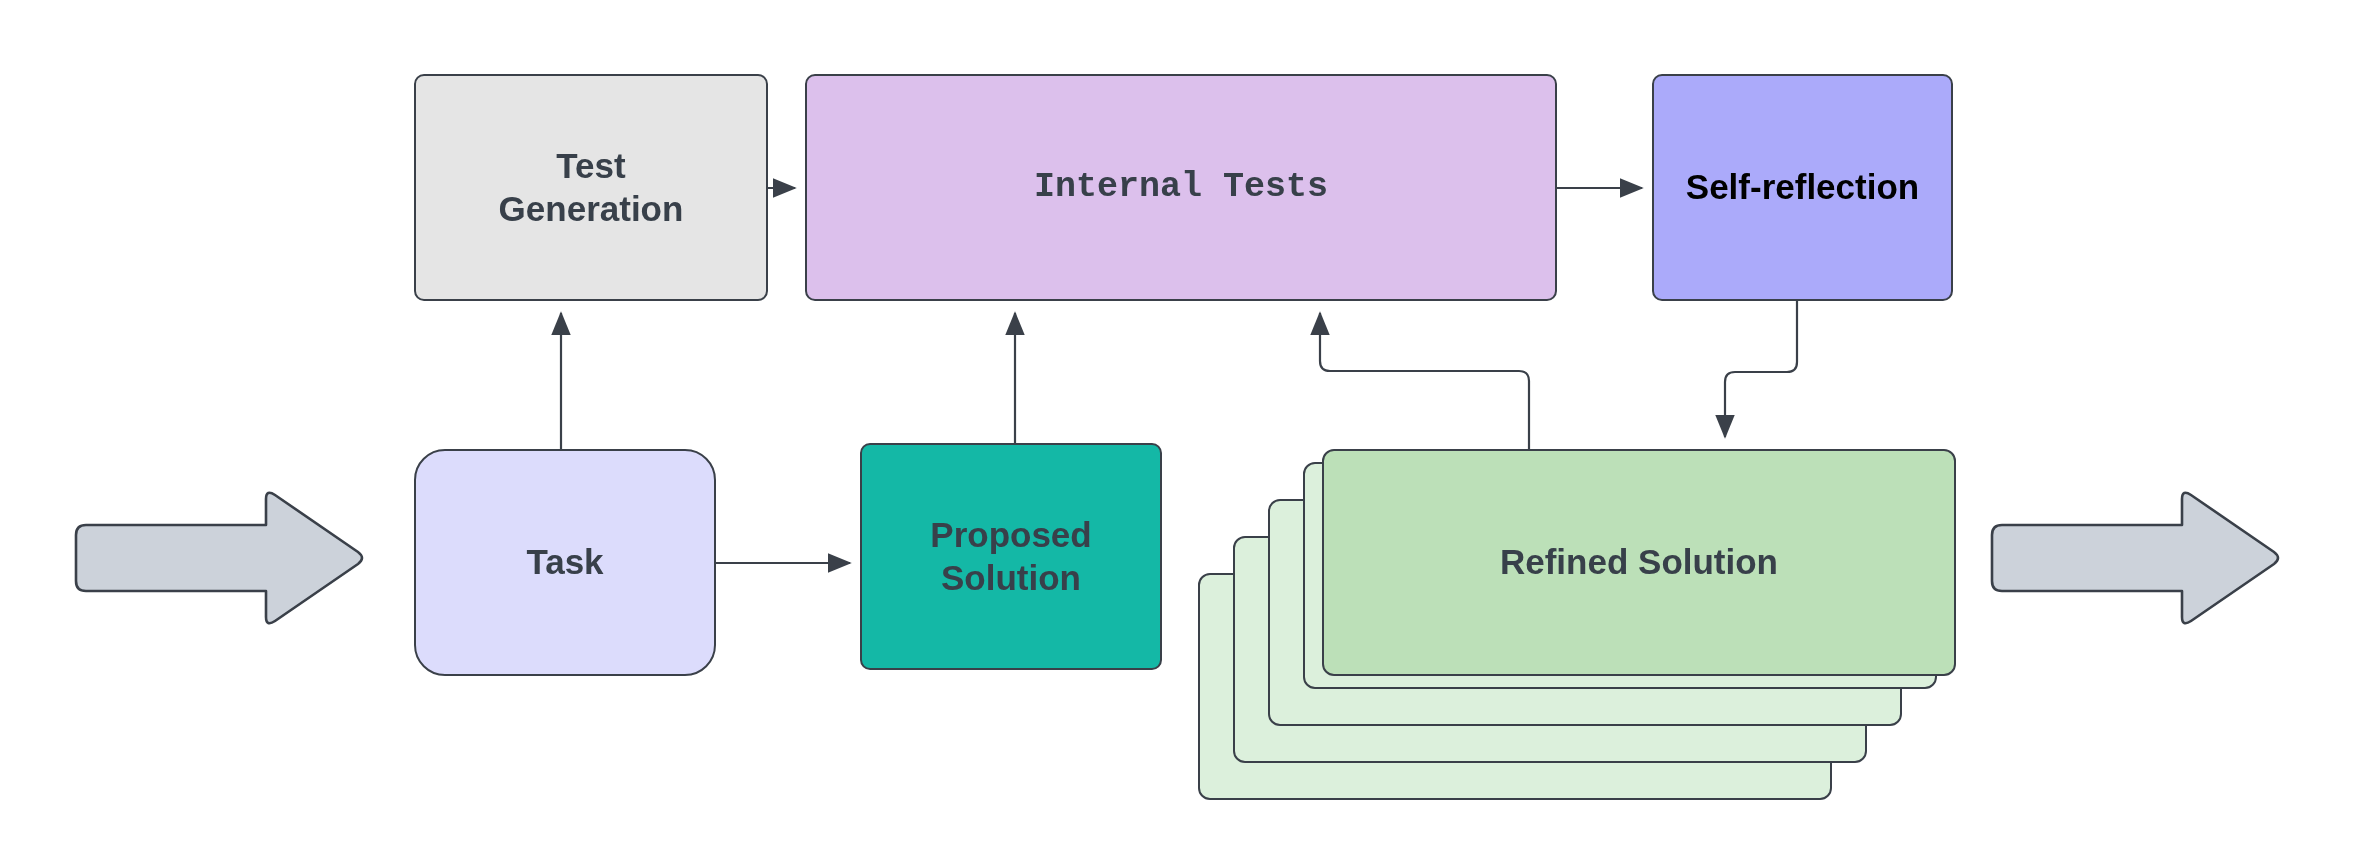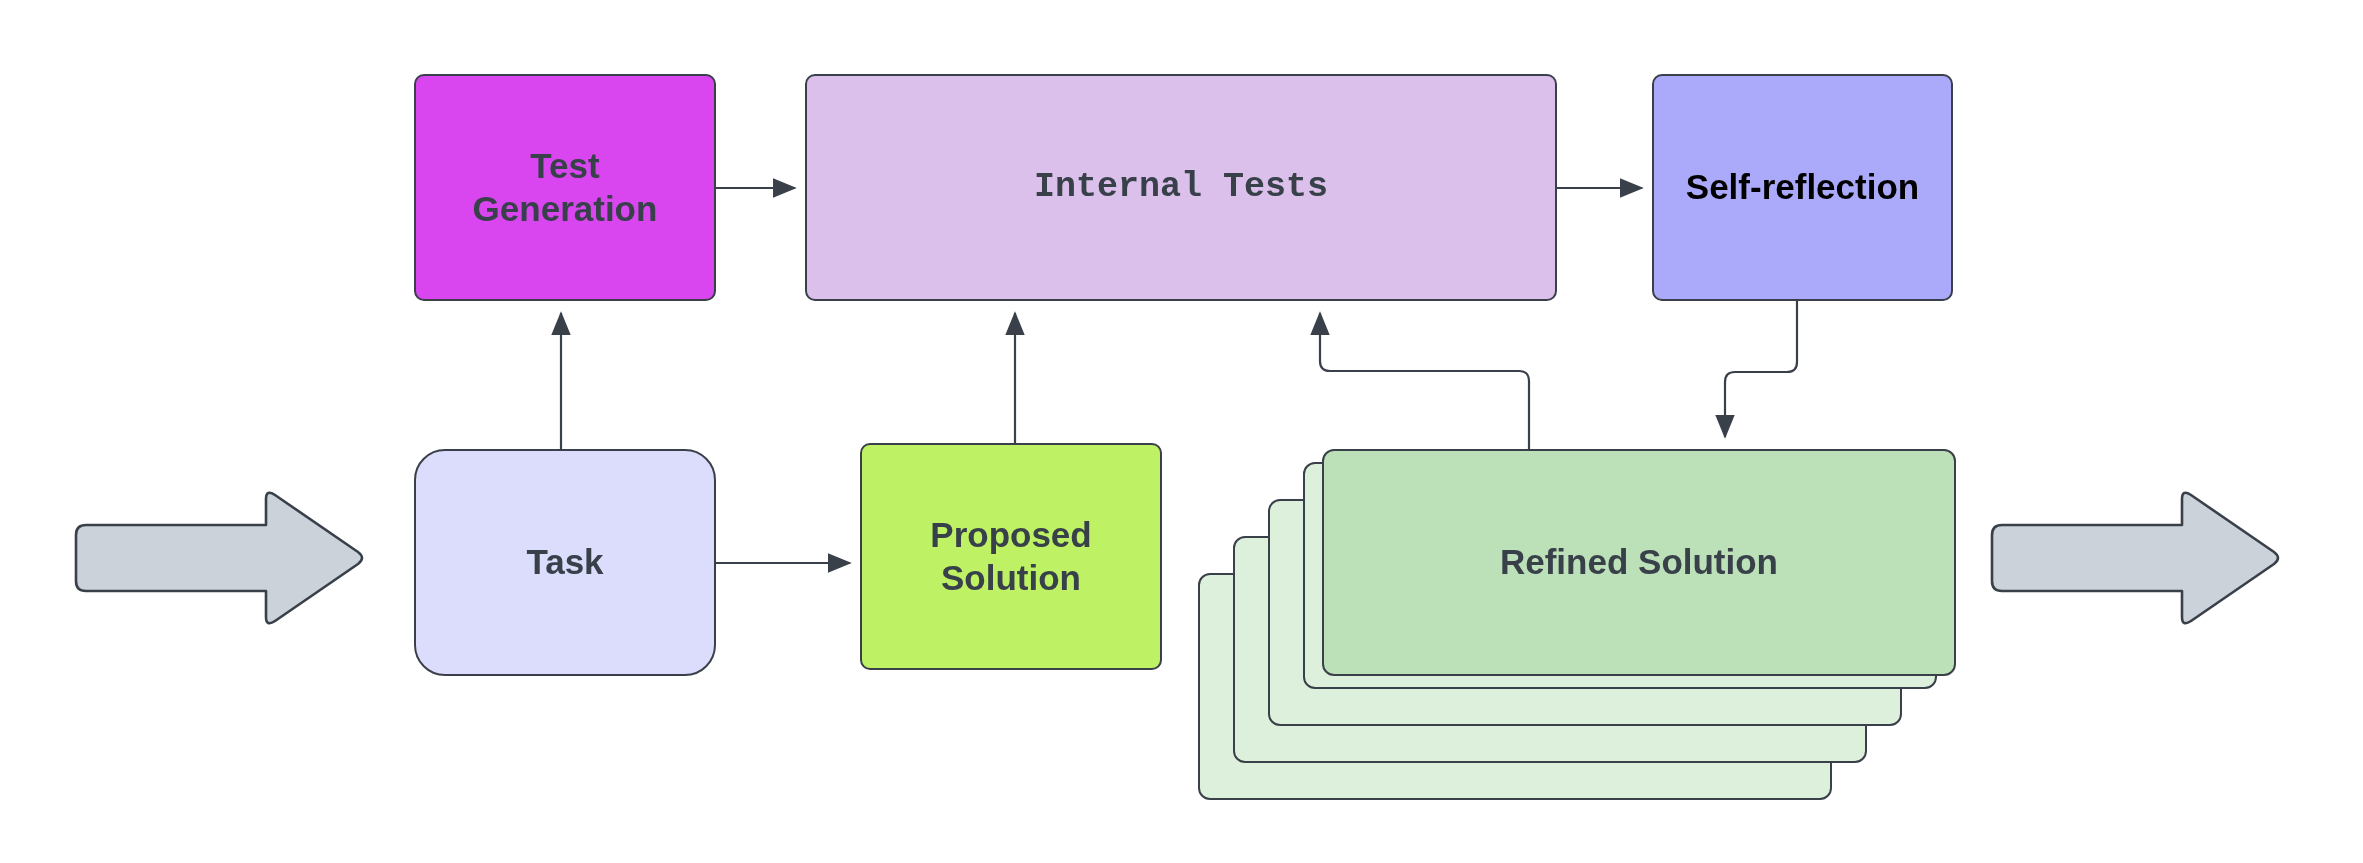--- a/index.html
+++ b/index.html
@@ -38,22 +38,22 @@
     line-height: 1.22;
     color: #38404a;
     font-weight: bold;
     white-space: pre-line;
   }
   .node-label {
     display: block;
     white-space: pre-line;
   }
   #node-test-generation {
-    left: 414px;  top: 74px;  width: 302px;  height: 227px;
-    background: #d946ef;
+    left: 414px;  top: 74px;  width: 354px;  height: 227px;
+    background: #e5e5e5;
     font-size: 35px;
     z-index: 5;
   }
   #node-internal-tests {
     left: 805px;  top: 74px;  width: 752px;  height: 227px;
     background: #dcc0ec;
     font-size: 35px;
     z-index: 5;
     font-family: Liberation Mono, monospace;
   }
@@ -66,21 +66,21 @@
   }
   #node-task {
     left: 414px;  top: 449px;  width: 302px;  height: 227px;
     background: #dcdcfc;
     font-size: 35px;
     z-index: 5;
     border-radius: 31px;
   }
   #node-proposed-solution {
     left: 860px;  top: 443px;  width: 302px;  height: 227px;
-    background: #bef264;
+    background: #14b8a6;
     font-size: 35px;
     z-index: 5;
   }
   
   .stack-card {
     position: absolute;
     box-sizing: border-box;
     border: 2.5px solid #3a4049;
     border-radius: 12px;
     background: #dcf0dc;

